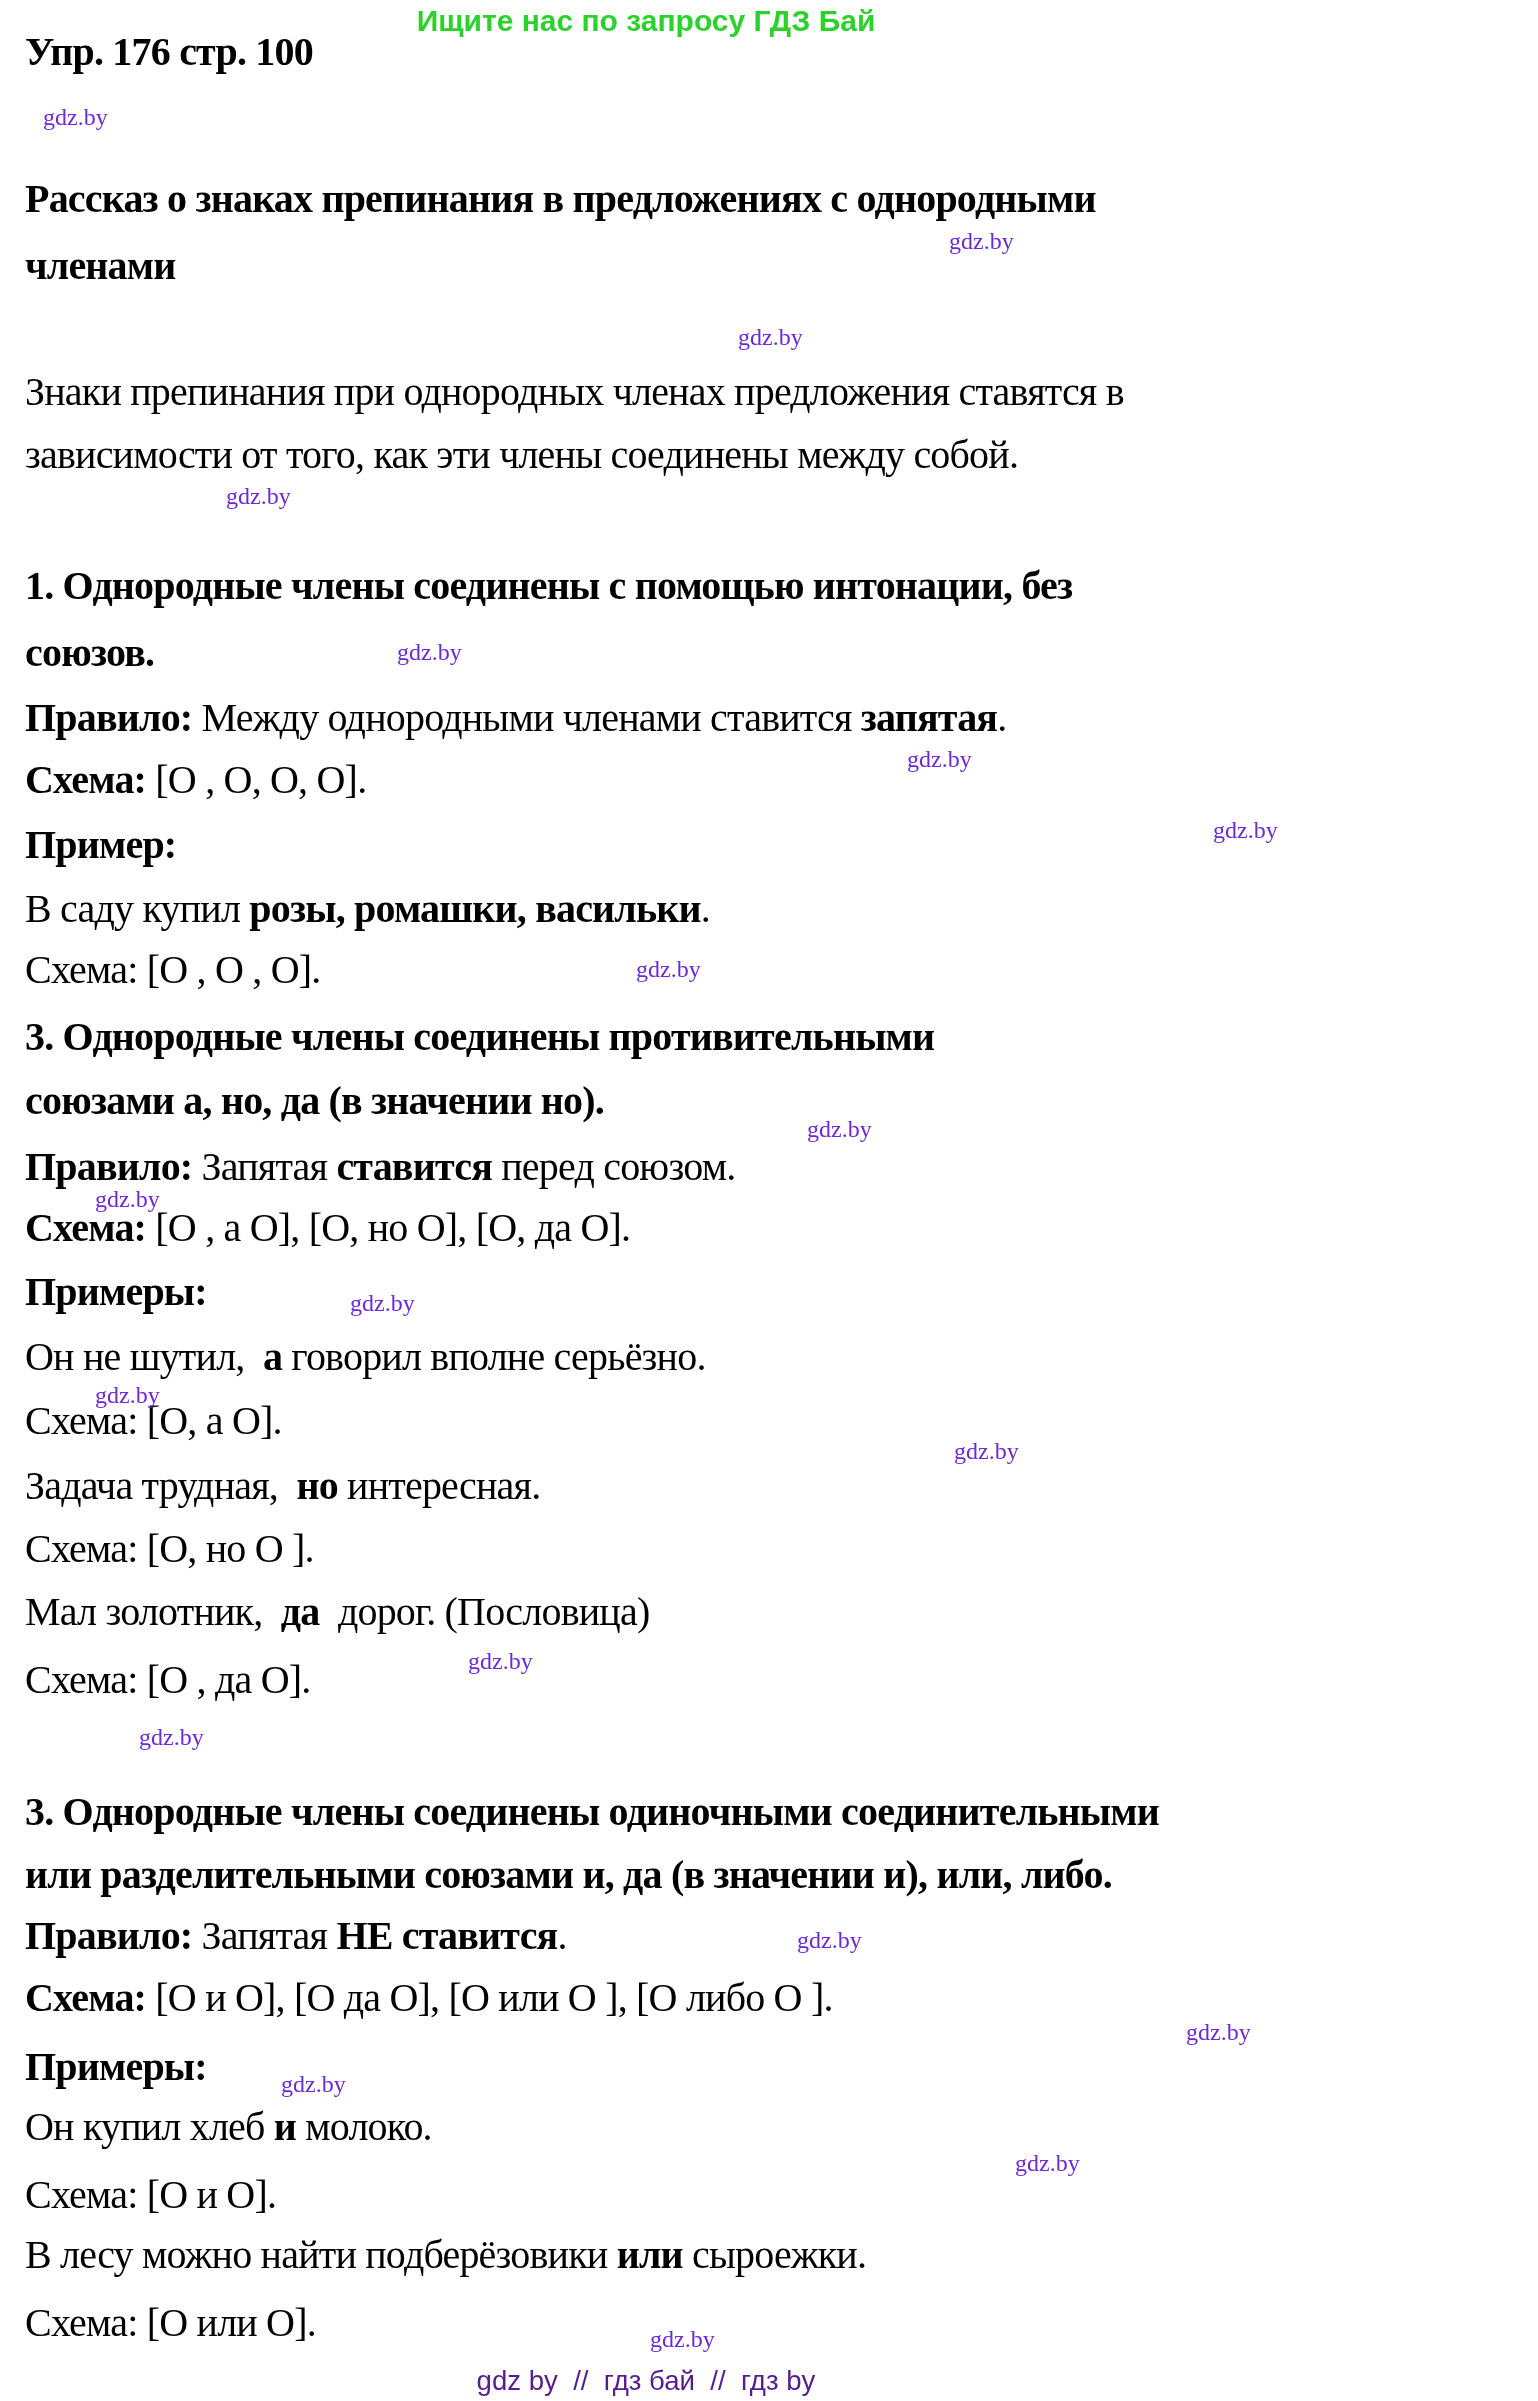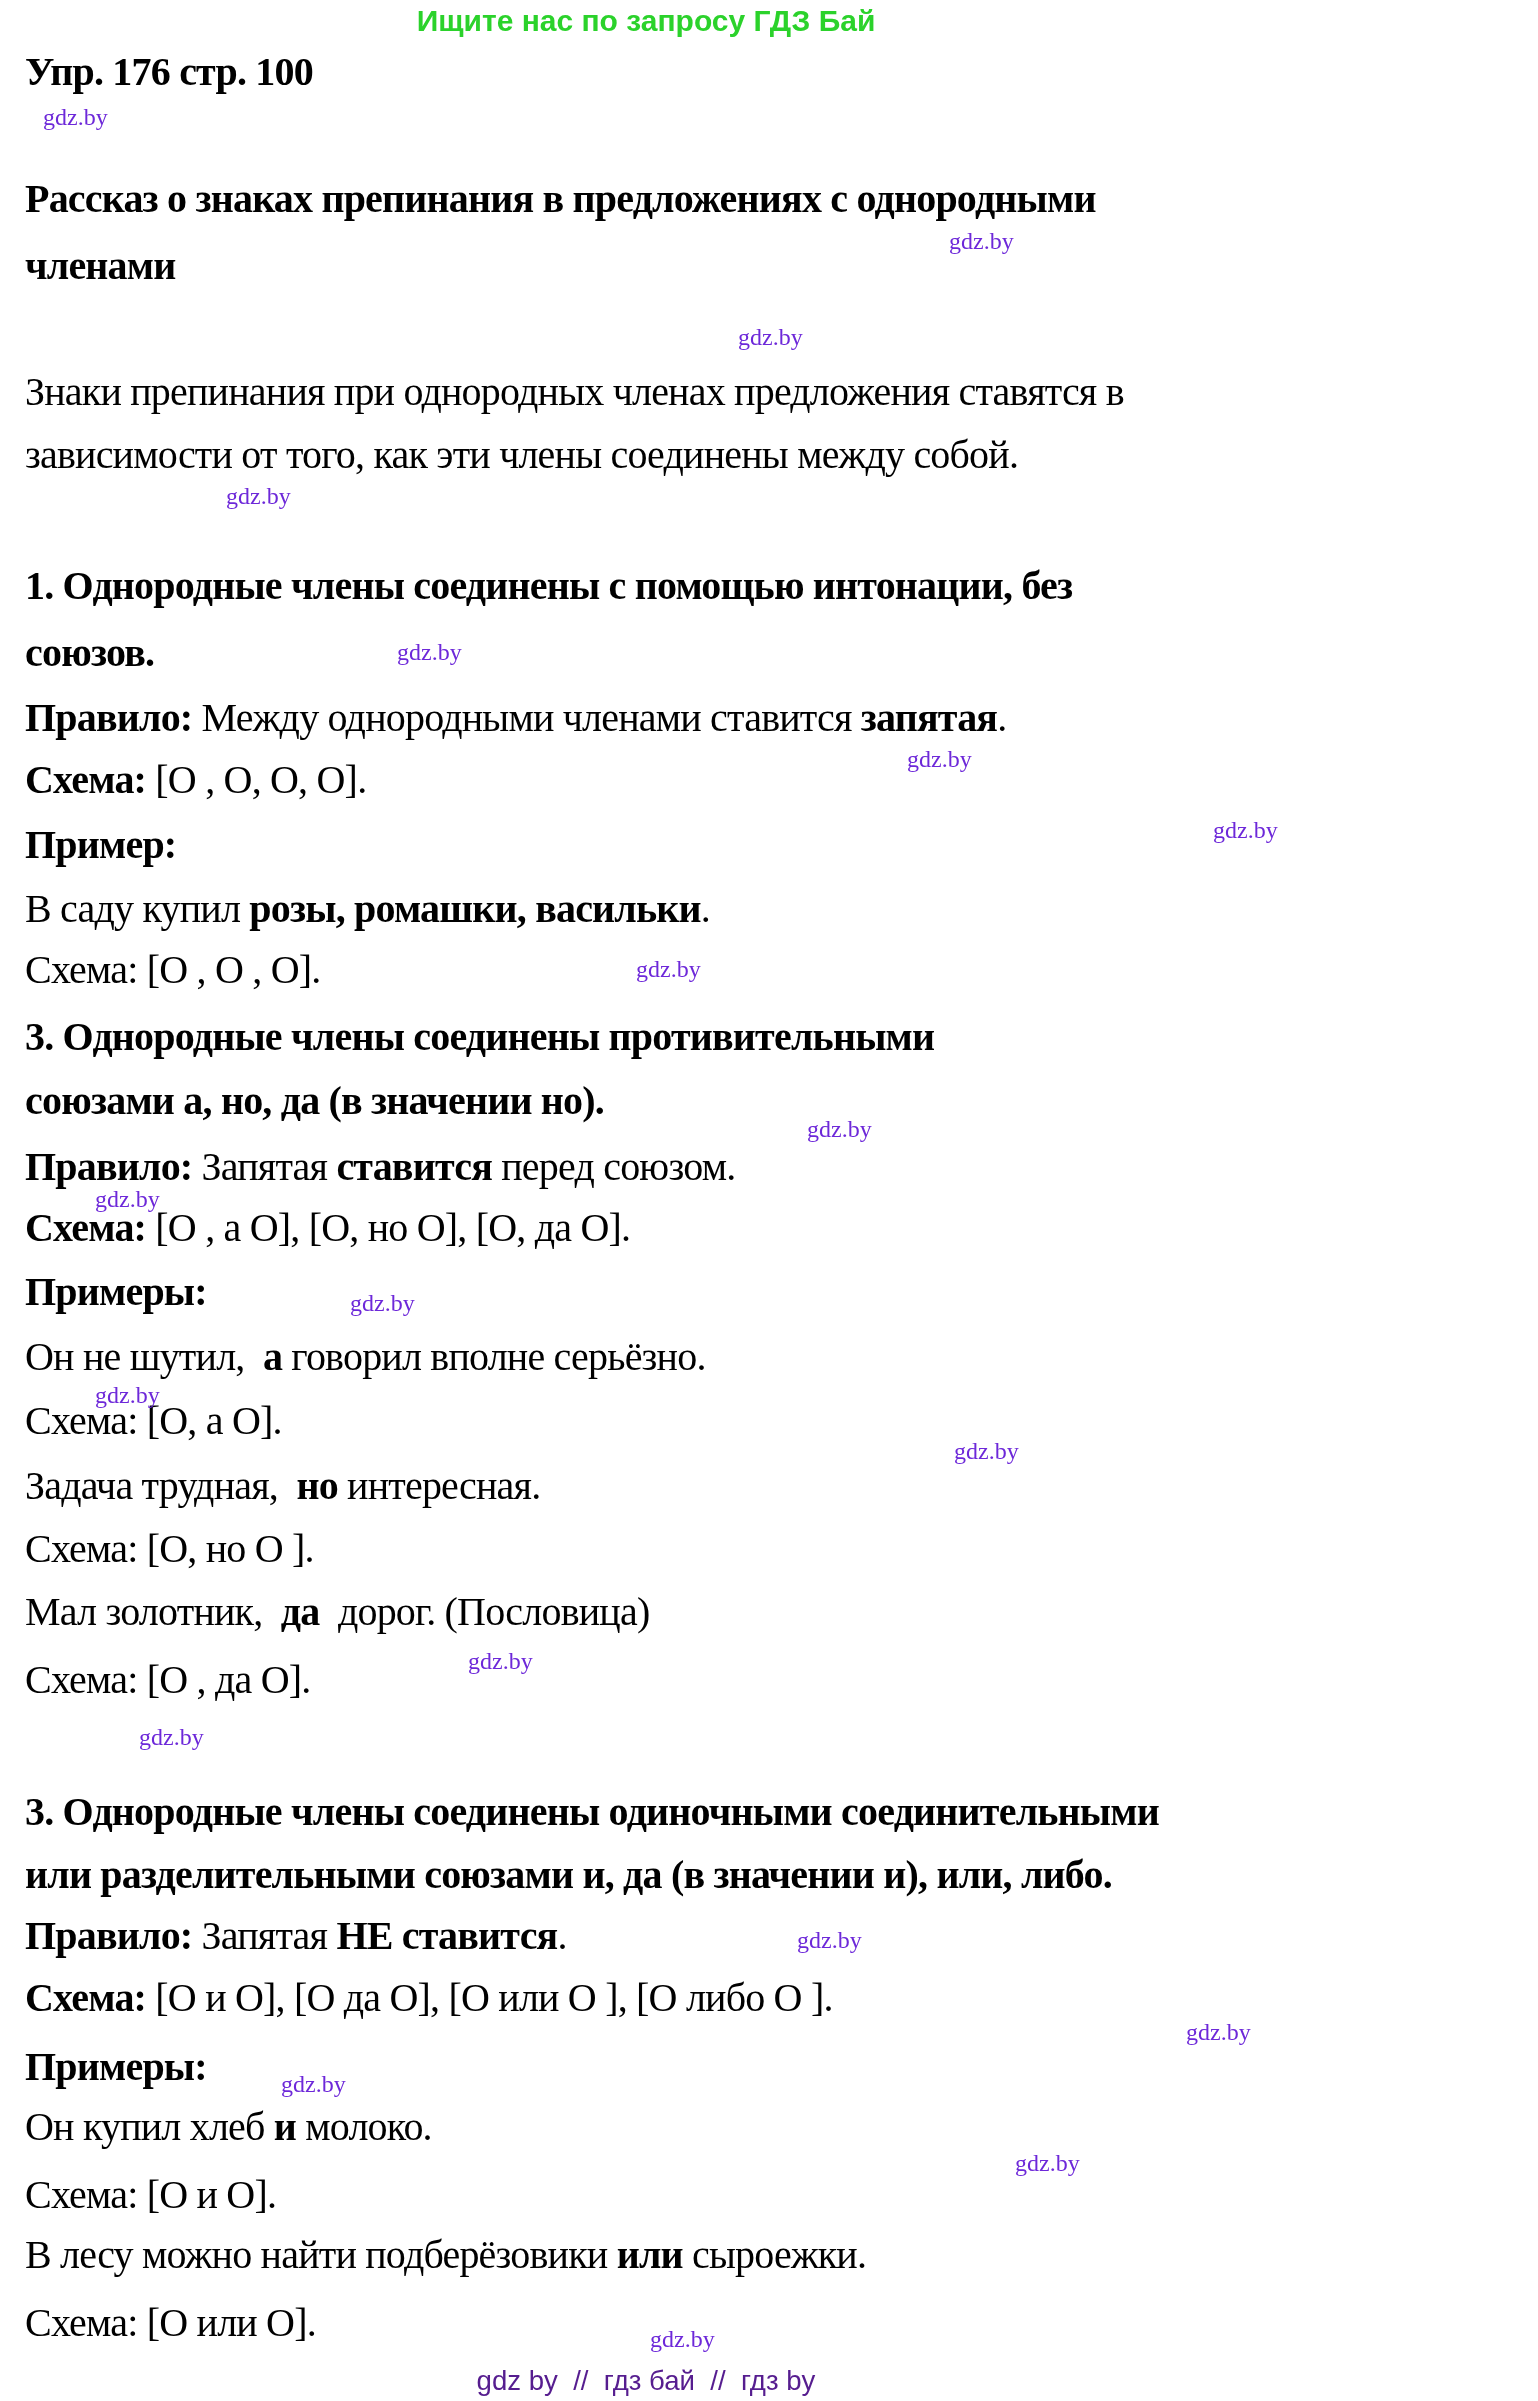--- a/index.html
+++ b/index.html
@@ -48,21 +48,21 @@
     white-space: pre;
   }
 </style>
 </head>
 <body>
 
 <div class="page">
   <div class="banner" style="color: rgb(43, 210, 43);">Ищите нас по запросу ГДЗ Бай</div>
 
   <div id="content">
-      <div class="line" style="top: 50px;"><span class="b">Упр. 176 стр. 100</span></div>
+      <div class="line" style="top: 30px;"><span class="b">Упр. 176 стр. 100</span></div>
       <div class="line" style="top: 177px;"><span class="b">Рассказ о знаках препинания в предложениях с однородными</span></div>
       <div class="line" style="top: 244px;"><span class="b">членами</span></div>
       <div class="line" style="top: 370px;"><span>Знаки препинания при однородных членах предложения ставятся в</span></div>
       <div class="line" style="top: 433px;"><span>зависимости от того, как эти члены соединены между собой.</span></div>
       <div class="line" style="top: 564px;"><span class="b">1. Однородные члены соединены с помощью интонации, без</span></div>
       <div class="line" style="top: 631px;"><span class="b">союзов.</span></div>
       <div class="line" style="top: 696px;"><span class="b">Правило: </span><span>Между однородными членами ставится </span><span class="b">запятая</span><span>.</span></div>
       <div class="line" style="top: 758px;"><span class="b">Схема: </span><span>[О , О, О, О].</span></div>
       <div class="line" style="top: 823px;"><span class="b">Пример:</span></div>
       <div class="line" style="top: 887px;"><span>В саду купил </span><span class="b">розы, ромашки, васильки</span><span>.</span></div>

